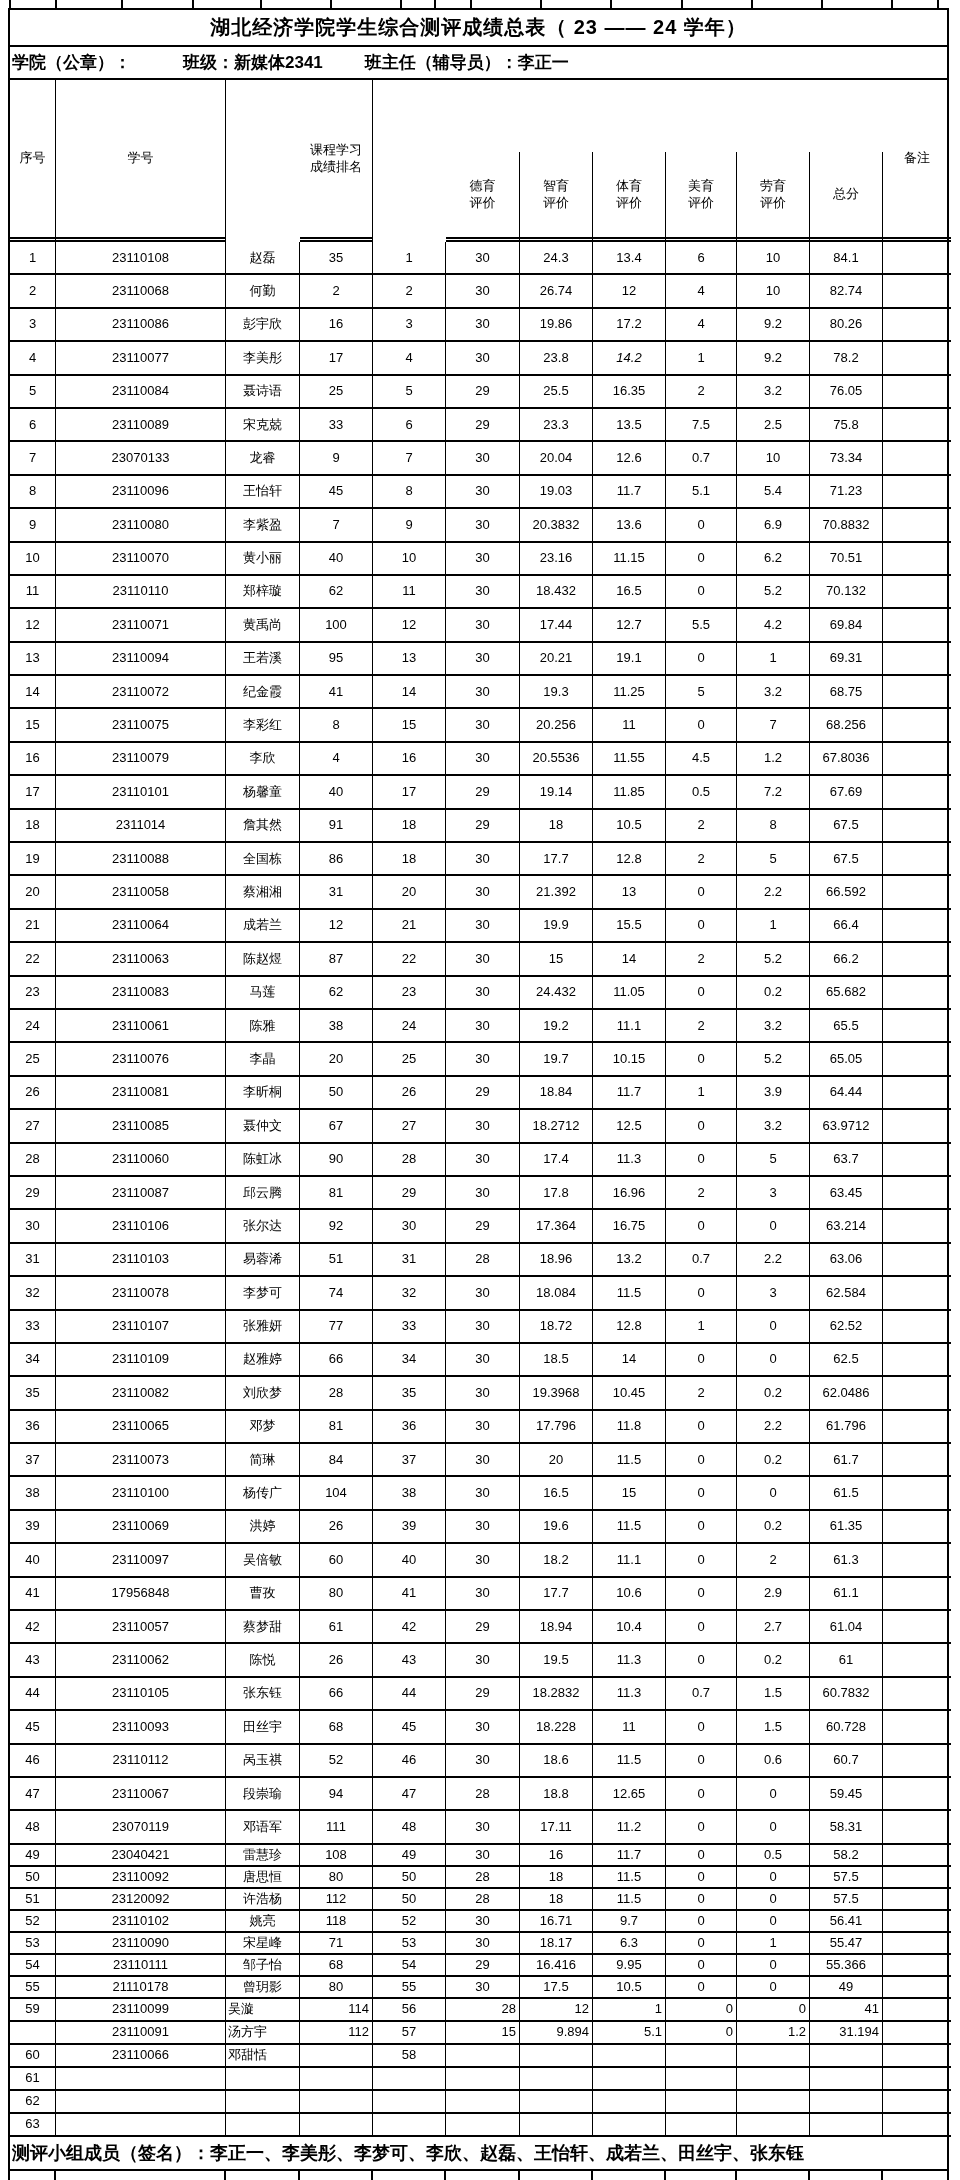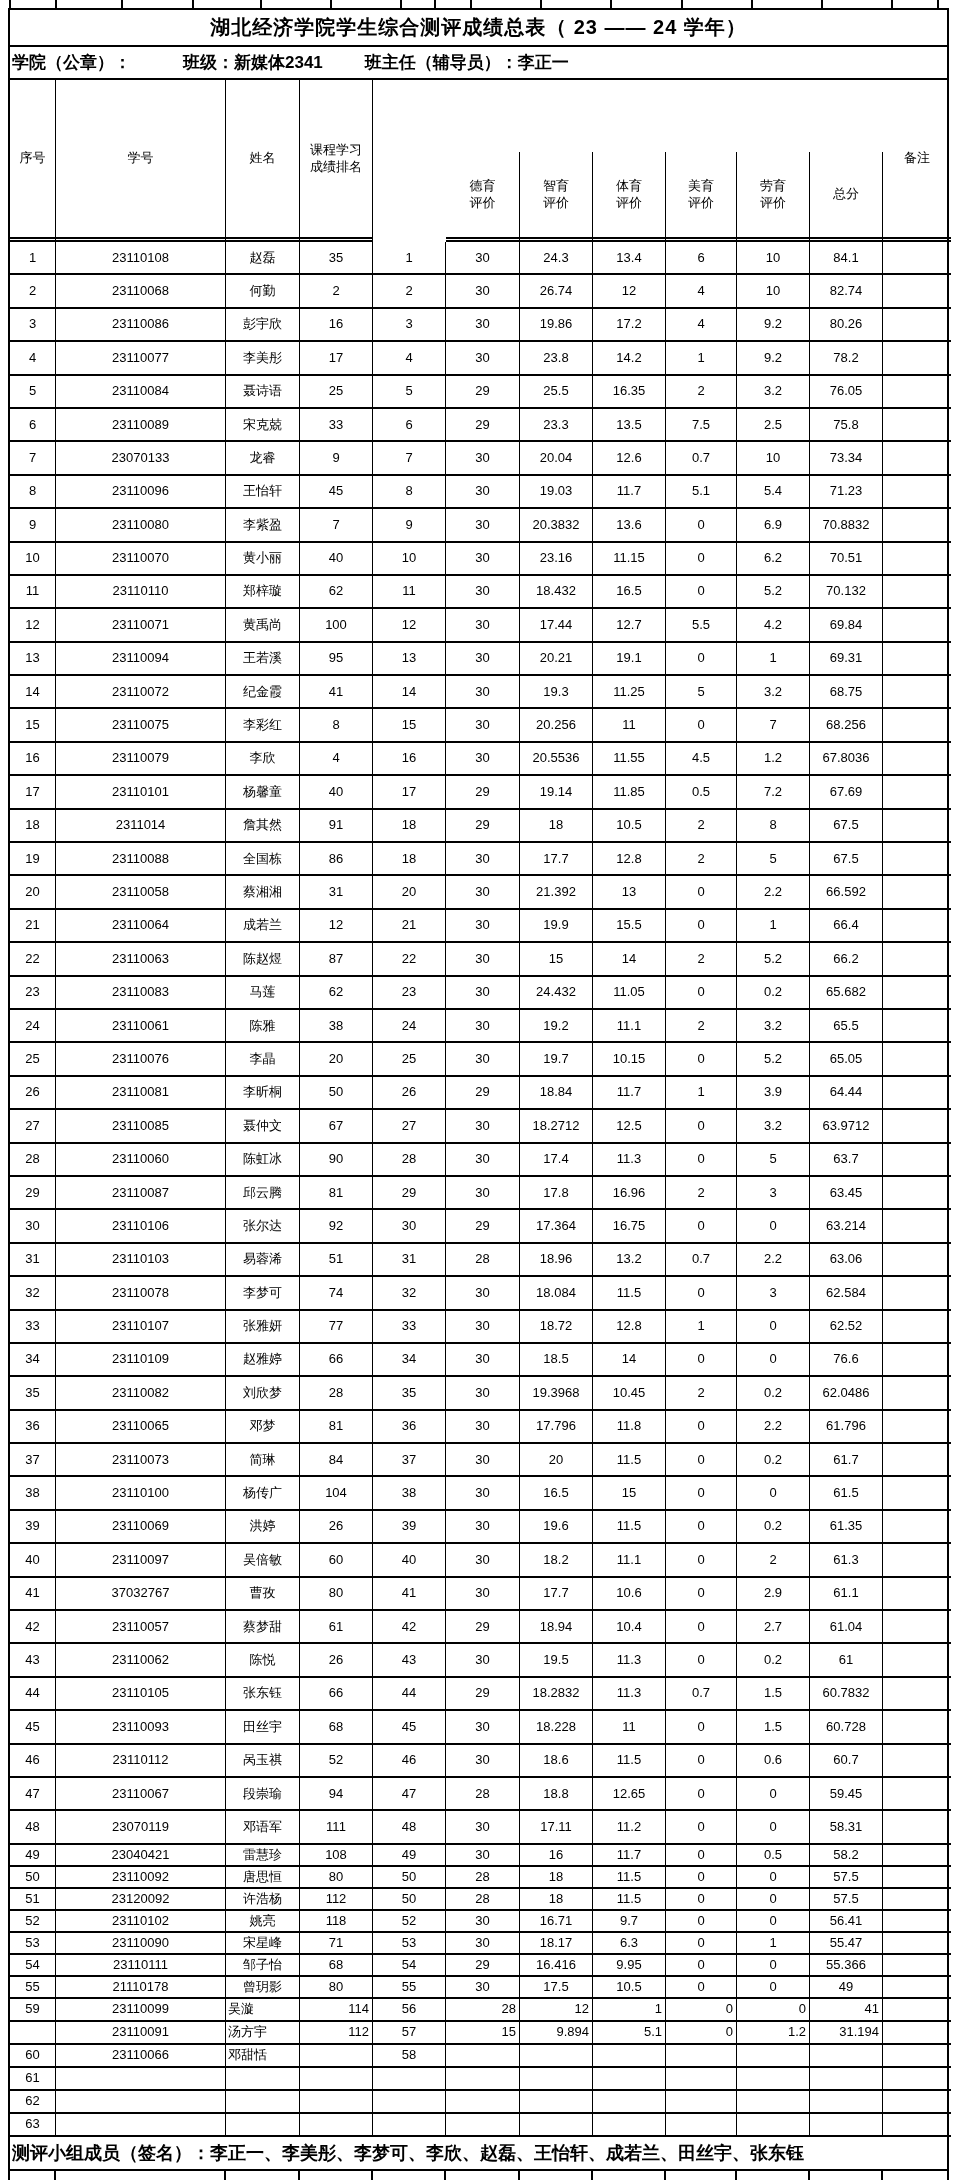--- a/index.html
+++ b/index.html
@@ -55,21 +55,20 @@
 
   <div class="info-box">
     <span class="seg1">学院（公章）：</span>
     <span class="seg2">班级：新媒体2341</span>
     <span class="seg3">班主任（辅导员）：李正一</span>
   </div>
 
   <div class="grid">
     <div class="cell hdr col-1 hdr-dbl" style="grid-column:1;grid-row:1/3">序号</div>
     <div class="cell hdr col-2 hdr-dbl" style="grid-column:2;grid-row:1/3">学号</div>
-    <div class="cell hdr col-3 hdr-dbl" style="grid-column:3;grid-row:1/3">姓名</div>
     <div class="cell hdr col-4 hdr-dbl" style="grid-column:4;grid-row:1/3">课程学习
 成绩排名</div>
     <div class="cell hdr col-12 hdr-dbl" style="grid-column:12;grid-row:1/3">备注</div>
     <div class="cell hdr col-6 hdr-dbl" style="grid-column:6;grid-row:2">德育
 评价</div>
     <div class="cell hdr col-7 hdr-dbl" style="grid-column:7;grid-row:2">智育
 评价</div>
     <div class="cell hdr col-8 hdr-dbl" style="grid-column:8;grid-row:2">体育
 评价</div>
     <div class="cell hdr col-9 hdr-dbl" style="grid-column:9;grid-row:2">美育
@@ -113,21 +112,21 @@
       <div class="cell col-10" style="grid-area: 5 / 10;">9.2</div>
       <div class="cell col-11" style="grid-area: 5 / 11;">80.26</div>
       <div class="cell col-12" style="grid-area: 5 / 12;"></div>
       <div class="cell col-1" style="grid-area: 6 / 1;">4</div>
       <div class="cell col-2" style="grid-area: 6 / 2;">23110077</div>
       <div class="cell col-3" style="grid-area: 6 / 3;">李美彤</div>
       <div class="cell col-4" style="grid-area: 6 / 4;">17</div>
       <div class="cell col-5" style="grid-area: 6 / 5;">4</div>
       <div class="cell col-6" style="grid-area: 6 / 6;">30</div>
       <div class="cell col-7" style="grid-area: 6 / 7;">23.8</div>
-      <div class="cell col-8" style="grid-area: 6 / 8;">14.2</div>
+      <div class="cell col-8" style="grid-area: 6 / 8; font-style: italic;">14.2</div>
       <div class="cell col-9" style="grid-area: 6 / 9;">1</div>
       <div class="cell col-10" style="grid-area: 6 / 10;">9.2</div>
       <div class="cell col-11" style="grid-area: 6 / 11;">78.2</div>
       <div class="cell col-12" style="grid-area: 6 / 12;"></div>
       <div class="cell col-1" style="grid-area: 7 / 1;">5</div>
       <div class="cell col-2" style="grid-area: 7 / 2;">23110084</div>
       <div class="cell col-3" style="grid-area: 7 / 3;">聂诗语</div>
       <div class="cell col-4" style="grid-area: 7 / 4;">25</div>
       <div class="cell col-5" style="grid-area: 7 / 5;">5</div>
       <div class="cell col-6" style="grid-area: 7 / 6;">29</div>
@@ -476,21 +475,21 @@
       <div class="cell col-1" style="grid-area: 36 / 1;">34</div>
       <div class="cell col-2" style="grid-area: 36 / 2;">23110109</div>
       <div class="cell col-3" style="grid-area: 36 / 3;">赵雅婷</div>
       <div class="cell col-4" style="grid-area: 36 / 4;">66</div>
       <div class="cell col-5" style="grid-area: 36 / 5;">34</div>
       <div class="cell col-6" style="grid-area: 36 / 6;">30</div>
       <div class="cell col-7" style="grid-area: 36 / 7;">18.5</div>
       <div class="cell col-8" style="grid-area: 36 / 8;">14</div>
       <div class="cell col-9" style="grid-area: 36 / 9;">0</div>
       <div class="cell col-10" style="grid-area: 36 / 10;">0</div>
-      <div class="cell col-11" style="grid-area: 36 / 11;">76.6</div>
+      <div class="cell col-11" style="grid-area: 36 / 11;">62.5</div>
       <div class="cell col-12" style="grid-area: 36 / 12;"></div>
       <div class="cell col-1" style="grid-area: 37 / 1;">35</div>
       <div class="cell col-2" style="grid-area: 37 / 2;">23110082</div>
       <div class="cell col-3" style="grid-area: 37 / 3;">刘欣梦</div>
       <div class="cell col-4" style="grid-area: 37 / 4;">28</div>
       <div class="cell col-5" style="grid-area: 37 / 5;">35</div>
       <div class="cell col-6" style="grid-area: 37 / 6;">30</div>
       <div class="cell col-7" style="grid-area: 37 / 7;">19.3968</div>
       <div class="cell col-8" style="grid-area: 37 / 8;">10.45</div>
       <div class="cell col-9" style="grid-area: 37 / 9;">2</div>
@@ -551,21 +550,21 @@
       <div class="cell col-4" style="grid-area: 42 / 4;">60</div>
       <div class="cell col-5" style="grid-area: 42 / 5;">40</div>
       <div class="cell col-6" style="grid-area: 42 / 6;">30</div>
       <div class="cell col-7" style="grid-area: 42 / 7;">18.2</div>
       <div class="cell col-8" style="grid-area: 42 / 8;">11.1</div>
       <div class="cell col-9" style="grid-area: 42 / 9;">0</div>
       <div class="cell col-10" style="grid-area: 42 / 10;">2</div>
       <div class="cell col-11" style="grid-area: 42 / 11;">61.3</div>
       <div class="cell col-12" style="grid-area: 42 / 12;"></div>
       <div class="cell col-1" style="grid-area: 43 / 1;">41</div>
-      <div class="cell col-2" style="grid-area: 43 / 2;">37032767</div>
+      <div class="cell col-2" style="grid-area: 43 / 2;">17956848</div>
       <div class="cell col-3" style="grid-area: 43 / 3;">曹孜</div>
       <div class="cell col-4" style="grid-area: 43 / 4;">80</div>
       <div class="cell col-5" style="grid-area: 43 / 5;">41</div>
       <div class="cell col-6" style="grid-area: 43 / 6;">30</div>
       <div class="cell col-7" style="grid-area: 43 / 7;">17.7</div>
       <div class="cell col-8" style="grid-area: 43 / 8;">10.6</div>
       <div class="cell col-9" style="grid-area: 43 / 9;">0</div>
       <div class="cell col-10" style="grid-area: 43 / 10;">2.9</div>
       <div class="cell col-11" style="grid-area: 43 / 11;">61.1</div>
       <div class="cell col-12" style="grid-area: 43 / 12;"></div>

